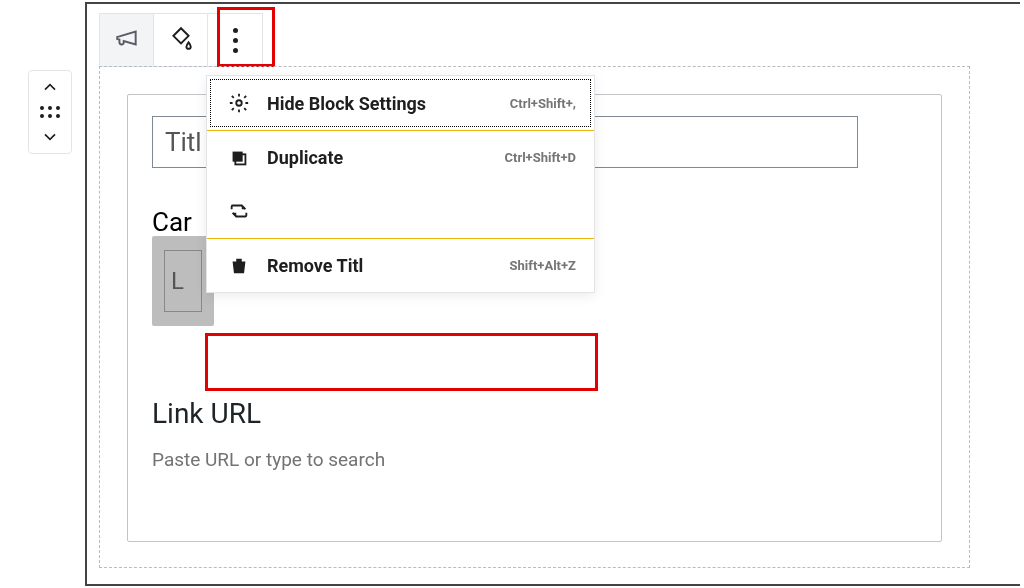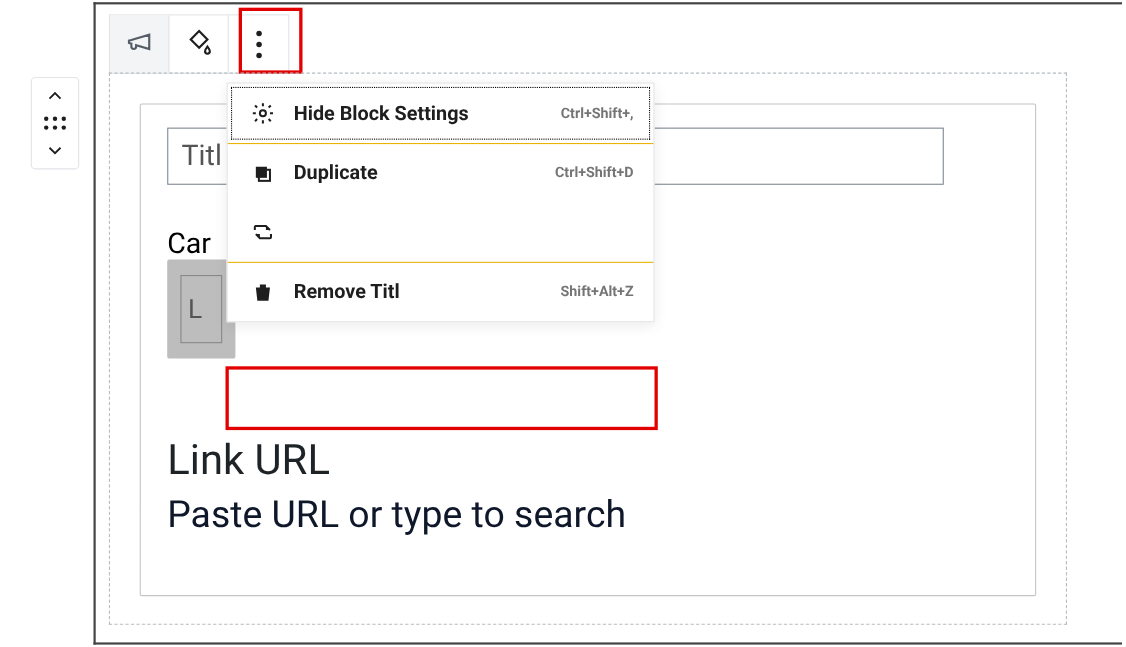--- a/index.html
+++ b/index.html
@@ -30,22 +30,22 @@
 
 
 .title-field { position: absolute; left: 152px; top: 116px; right: 166px; height: 52px; border: 1px solid #7e8993; background: #fff; display: flex; align-items: center; padding: 0 12px; color: #555; font-size: 26px; }
 
 
 .bg-label { position: absolute; left: 152px; top: 194px; font-size: 26px; color: #000000; margin-top: 13px; }
 .bg-swatch { position: absolute; left: 152px; top: 236px; width: 62px; height: 90px; background: #bdbdbd; border-radius: 2px; display:flex; align-items:center; justify-content:center; }
 .swatch-inner { width: 38px; height: 62px; border: 1px solid #888; display:flex; align-items:center; padding-left:6px; color:#555; font-size:24px; }
 
 
-.link-label { position: absolute; left: 152px; top: 397px; font-size: 38px; color: #1d2327; }
-.link-input { position: absolute; left: 152px; top: 448px; font-size: 34px; color: #0f172a; }
+.link-label { position: absolute; left: 152px; top: 397px; font-size: 28px; color: #1d2327; }
+.link-input { position: absolute; left: 152px; top: 448px; font-size: 19px; color: #737373; }
 
 
 .menu { position: absolute; left: 206px; top: 75px; width: 389px; background: #fff; border: 1px solid #e2e4e7; box-shadow: 0 3px 12px rgba(0,0,0,.08); }
 .menu-item { display: flex; align-items: center; height: 54px; padding: 0 18px; color: #1e1e1e; font-size: 18px; position: relative; font-weight: bold; }
 .menu-item.sep-top { border-top: 1px solid #eab308; }
 .menu-item.focused { outline: 1px dotted #000; outline-offset: -4px; }
 .menu-icon { width: 28px; display:flex; justify-content:center; margin-right: 14px; color:#1e1e1e; }
 .menu-icon svg { width: 22px; height: 22px; }
 .menu-label { flex: 0 0 auto; }
 .menu-shortcut { margin-left: auto; color: #757575; font-size: 13px; }

